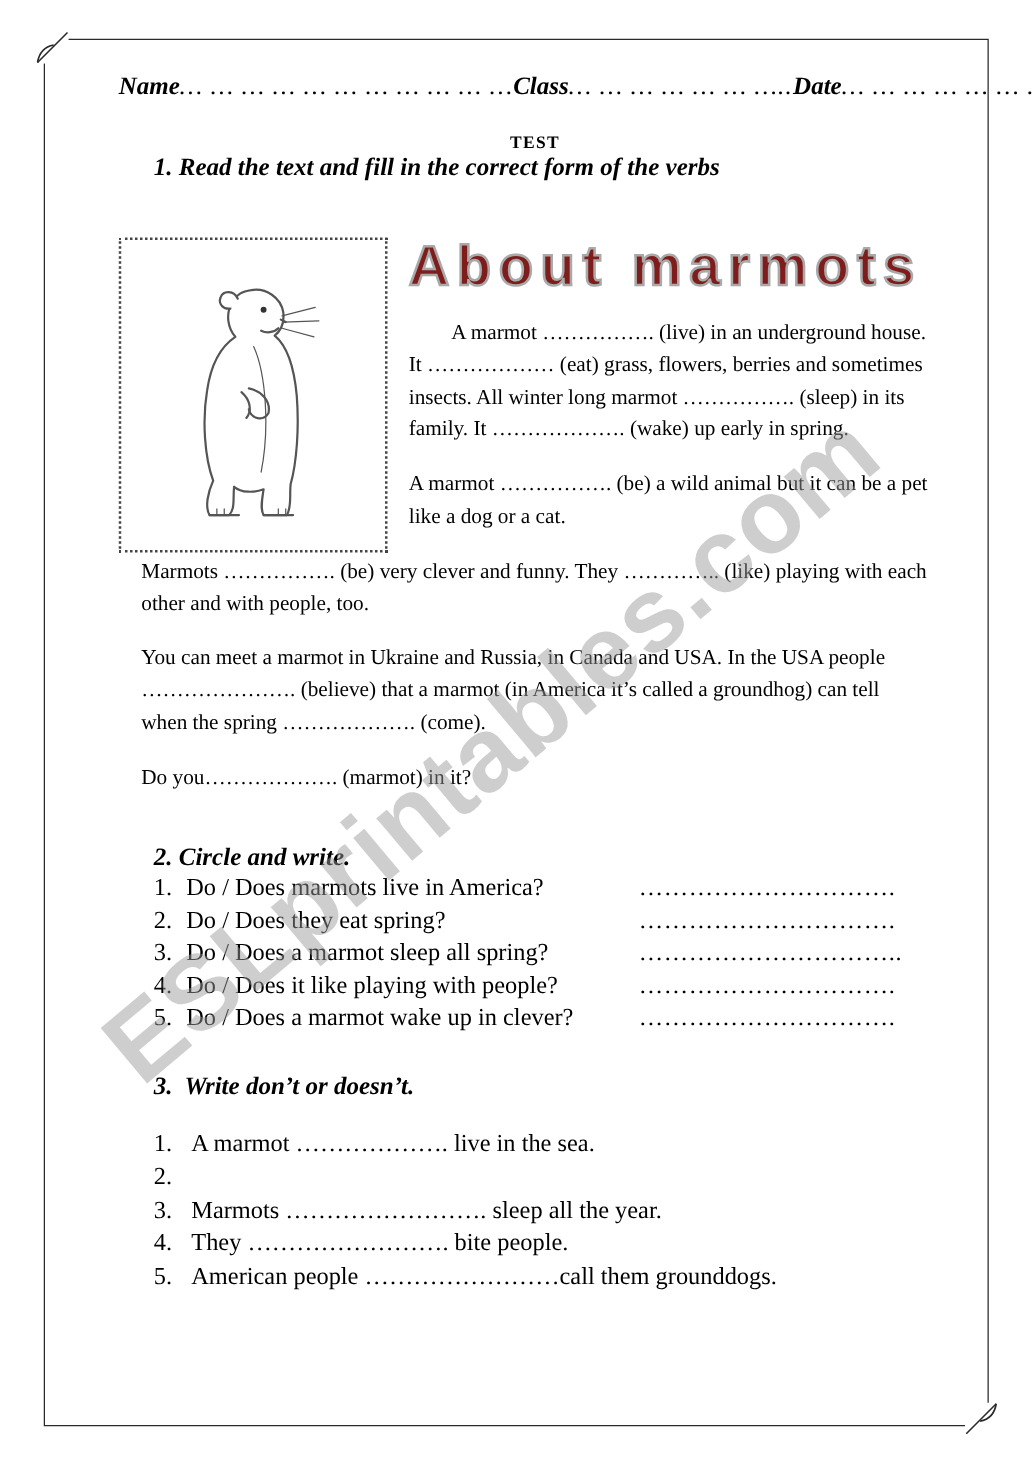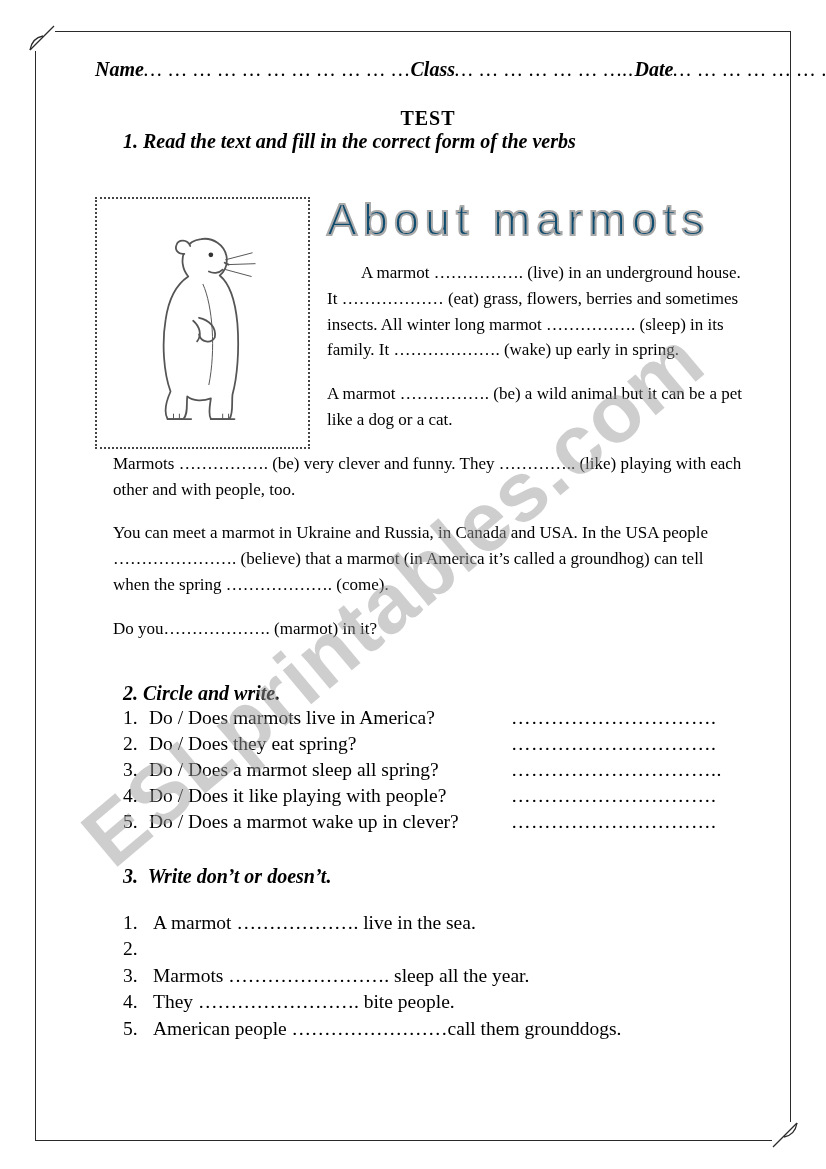--- a/index.html
+++ b/index.html
@@ -25,42 +25,42 @@
     position:absolute;left:95px;top:58px;width:666px;z-index:1;
   }
   
   .head-line{
     font-style:italic;font-size:20px;white-space:nowrap;
   }
   .head-line .lbl{font-weight:bold;}
   .head-line .dots{letter-spacing:1px;}
   
   .test-title{
-    text-align:center;font-weight:bold;font-size:20px;
+    text-align:center;font-weight:bold;font-size:14px;
     margin-top:26px;letter-spacing:1px;
   }
   
   .task-heading{
     font-weight:bold;font-style:italic;font-size:20px;
     padding-left:28px;
   }
   .h-task1{}
   
   .article{margin-top:44px;}
   .img-box{
     float:left;width:215px;height:252px;border:2px dotted #444;
     margin-right:17px;display:flex;align-items:flex-end;justify-content:center;
     padding-bottom:8px;background:#fff;
   }
   .outline-title{
     margin:0 0 12px 0;padding:0;
     font-family:"Liberation Sans", sans-serif;
-    font-size:45px;font-weight:normal;line-height:1.0;
+    font-size:45px;font-weight:bold;line-height:1.0;
     letter-spacing:6px;white-space:nowrap;
-    color:#0c4a6e;
+    color:#7f1d1d;
     -webkit-text-stroke:2px var(--title_outline);
     text-shadow:0 0 1px var(--title_outline);
   }
   .para{
     margin:18px;font-size:17px;line-height:25.8px;
   }
   .para.indent{text-indent:34px;}
   
   .section2{margin-top:40px;}
   .q-row{

